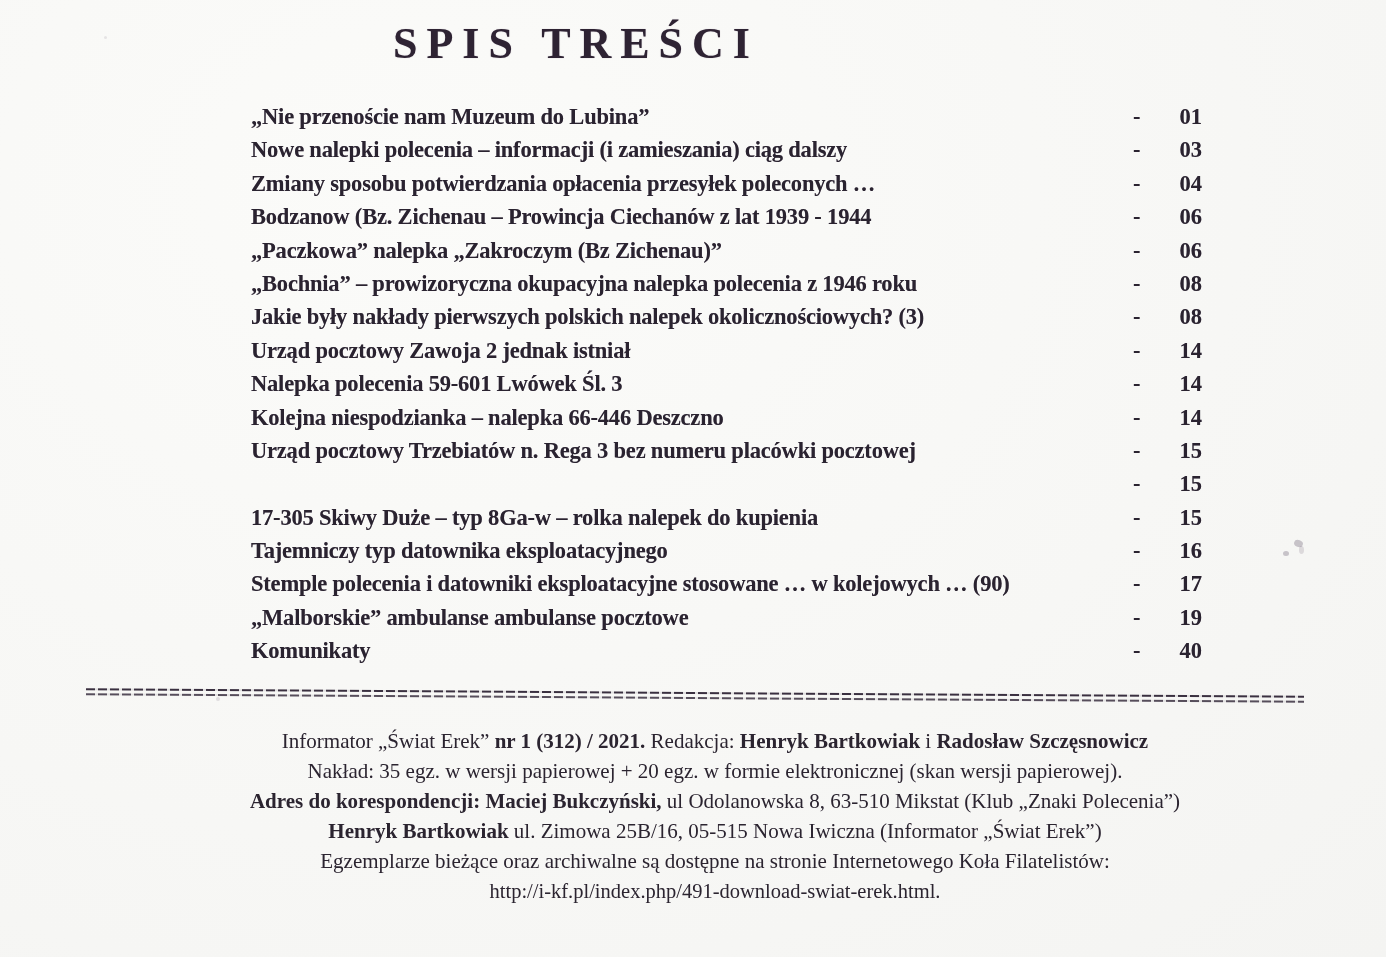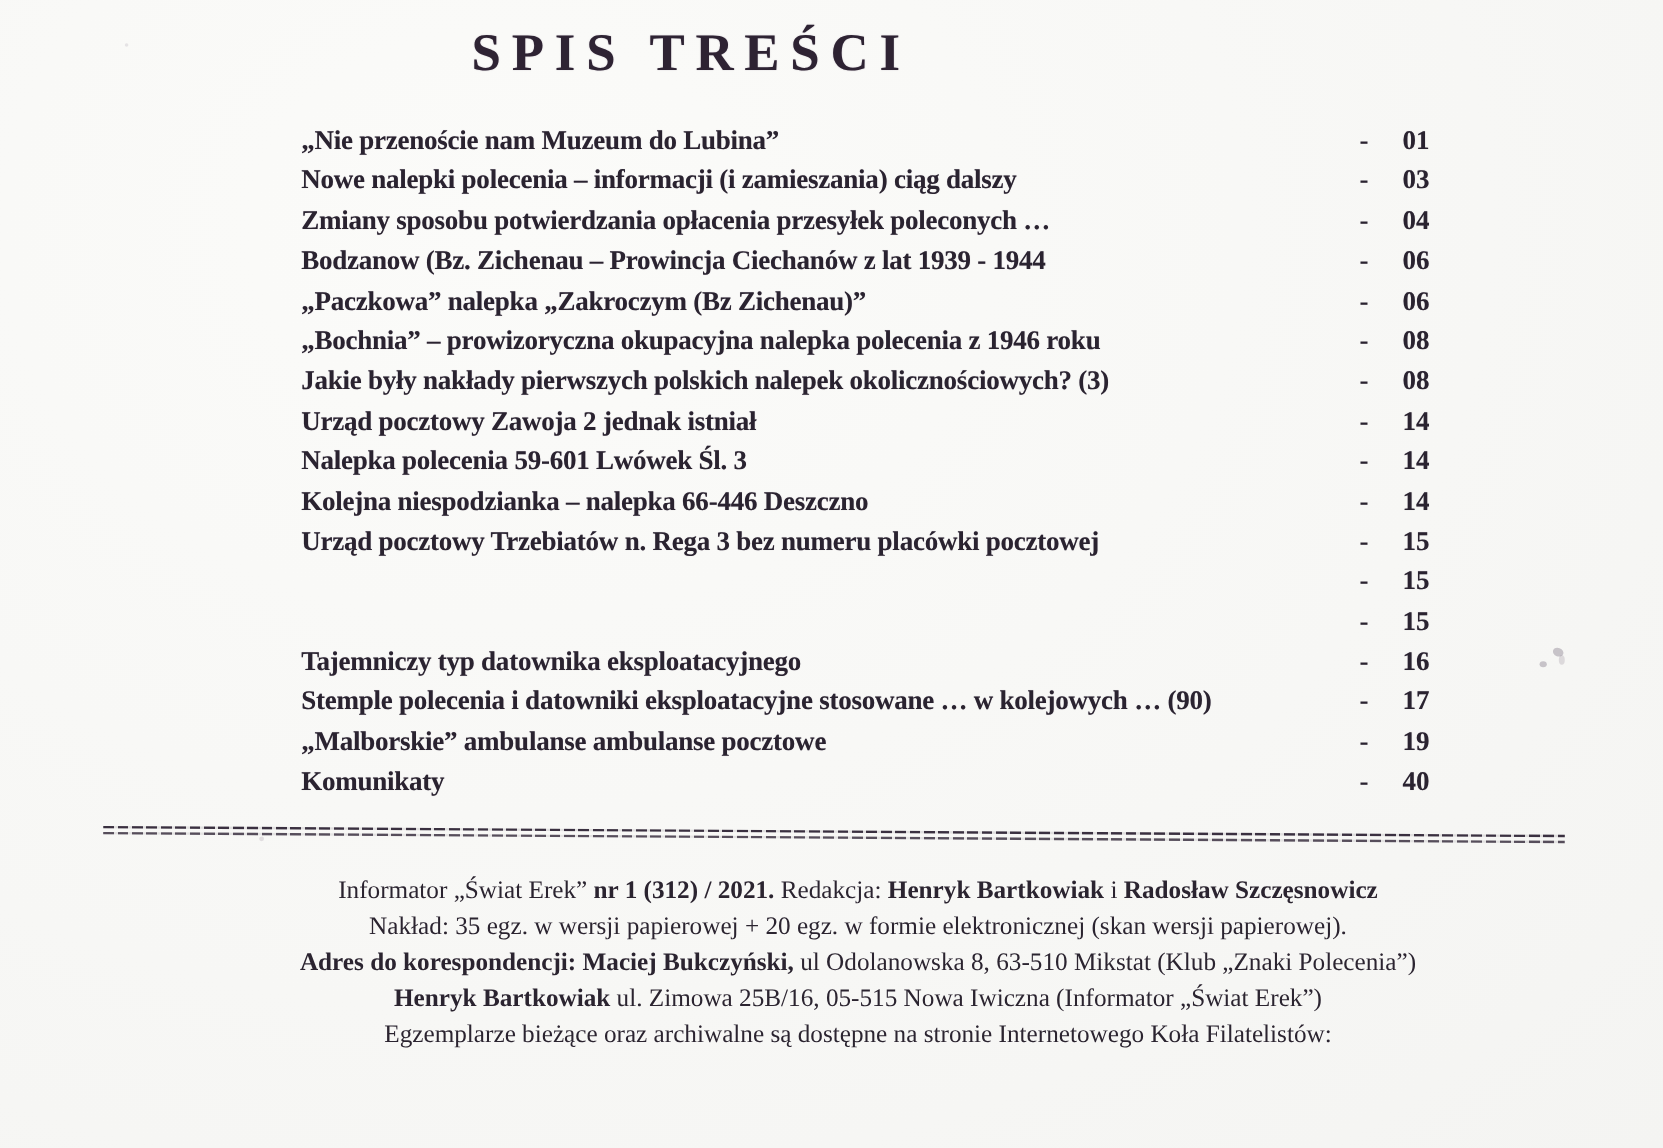--- a/index.html
+++ b/index.html
@@ -71,21 +71,21 @@
     top: 0;
     font-size: 22.5px;
     font-weight: 700;
     color: #2a2330;
   }
   .toc-page {
     position: absolute;
     left: 955px;
     top: 0;
     width: 44px;
-    text-align: center;
+    text-align: right;
     font-size: 22.5px;
     font-weight: 700;
     color: #2a2330;
     text-shadow: 0 0 0.6px rgba(60,45,70,0.4);
   }
 
   
   .divider {
     position: absolute;
     left: 86px;
@@ -201,20 +201,21 @@
       <div class="toc-row">
         <span class="toc-title">Urząd pocztowy Trzebiatów n. Rega 3 bez numeru placówki pocztowej</span>
         <span class="toc-dash">-</span>
         <span class="toc-page">15</span>
       </div>
       <div class="toc-row">
         <span class="toc-dash">-</span>
         <span class="toc-page">15</span>
       </div>
       <div class="toc-row">
+        <span class="toc-title">17-305 Skiwy Duże – typ 8Ga-w – rolka nalepek do kupienia</span>
         <span class="toc-dash">-</span>
         <span class="toc-page">15</span>
       </div>
       <div class="toc-row">
         <span class="toc-title">Tajemniczy typ datownika eksploatacyjnego</span>
         <span class="toc-dash">-</span>
         <span class="toc-page">16</span>
       </div>
       <div class="toc-row">
         <span class="toc-title">Stemple polecenia i datowniki eksploatacyjne stosowane … w kolejowych … (90)</span>
@@ -243,20 +244,21 @@
       <span>Informator „Świat Erek” </span><span class="b">nr 1 (312) / 2021.</span><span>  Redakcja: </span><span class="b">Henryk Bartkowiak</span><span> i </span><span class="b">Radosław Szczęsnowicz</span>
     </div>
     <div class="footer-line">Nakład: 35 egz. w wersji papierowej + 20 egz. w formie elektronicznej (skan wersji papierowej).</div>
     <div class="footer-line">
       <span class="b">Adres do korespondencji: Maciej Bukczyński,</span><span> ul Odolanowska 8,  63-510 Mikstat (Klub „Znaki Polecenia”)</span>
     </div>
     <div class="footer-line">
       <span class="b">Henryk Bartkowiak</span><span> ul. Zimowa 25B/16, 05-515 Nowa Iwiczna (Informator „Świat Erek”)</span>
     </div>
     <div class="footer-line">Egzemplarze bieżące oraz archiwalne są dostępne na stronie Internetowego Koła Filatelistów:</div>
+    <div class="footer-line url">http://i-kf.pl/index.php/491-download-swiat-erek.html.</div>
   </div>
 
   <div class="speck s1"></div>
   <div class="speck s2"></div>
   <div class="speck s3"></div>
   <div class="speck s4"></div>
   <div class="speck s5"></div>
 
 </div>
 

